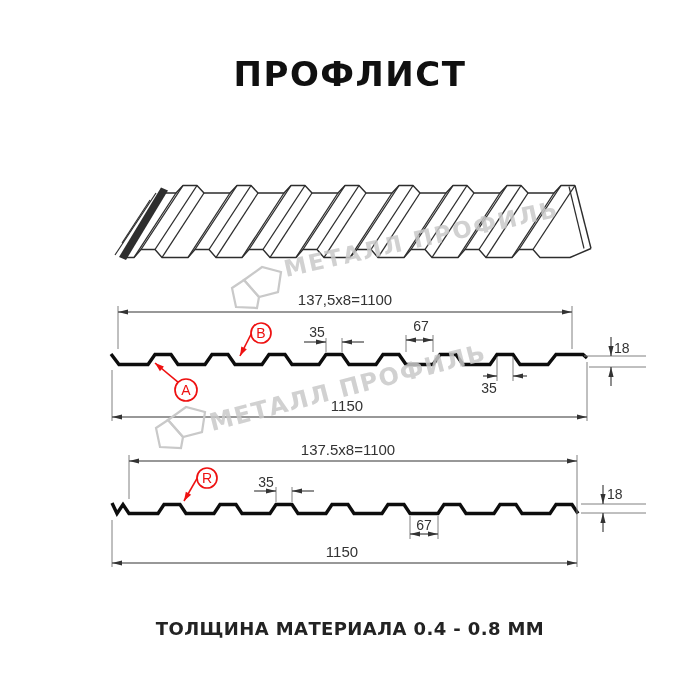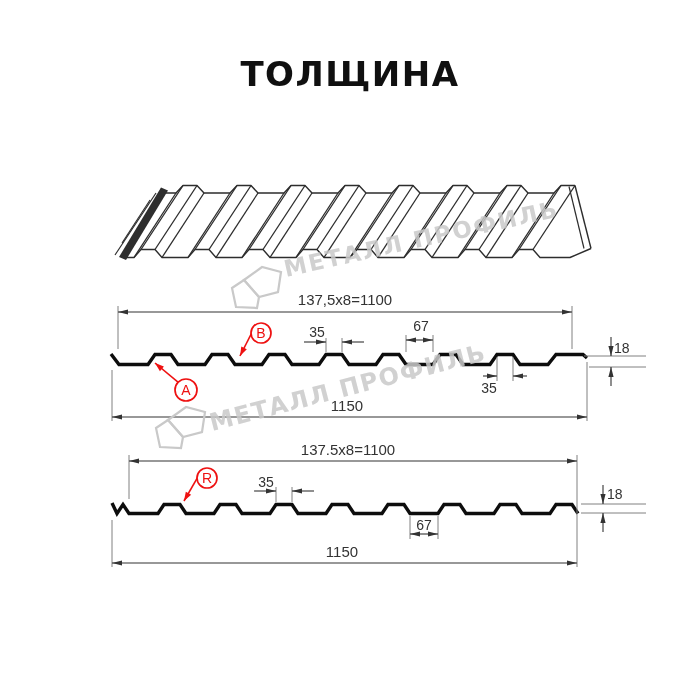--- a/index.html
+++ b/index.html
@@ -13,21 +13,21 @@
   .dimtxt{font-family:"Liberation Sans",sans-serif;fill:#333;}
   .d15{font-size:15px;} .d14{font-size:14px;}
   .redtxt{font-family:"Liberation Sans",sans-serif;font-size:14px;}
   .wmtxt{font-family:"DejaVu Sans",sans-serif;font-weight:bold;fill:#c9c9c9;opacity:.85;}
 </style>
 </head>
 <body>
 
 <div id="page">
 
-  <div id="title" class="ctext">ТОЛЩИНА</div>
+  <div id="title" class="ctext">ПРОФЛИСТ</div>
 
   <svg id="cv" width="700" height="700" viewBox="0 0 700 700">
 
     <g id="g-sheet3d">
         <path d="M 164 193 H 176 L 183 185.5 H 197 L 204 193 H 230 L 237 185.5 H 251 L 258 193 H 284 L 291 185.5 H 305 L 312 193 H 338 L 345 185.5 H 359 L 366 193 H 392 L 399 185.5 H 413 L 420 193 H 446 L 453 185.5 H 467 L 474 193 H 500 L 507 185.5 H 521 L 528 193 H 554 L 561 185.5 H 575" stroke="#2d2d2d" stroke-width="1.4" fill="none" stroke-linejoin="round"></path>
         <path d="M 124 257.5 H 134 L 141 249.5 H 155 L 162 257.5 H 188 L 195 249.5 H 209 L 216 257.5 H 242 L 249 249.5 H 263 L 270 257.5 H 296 L 303 249.5 H 317 L 324 257.5 H 350 L 357 249.5 H 371 L 378 257.5 H 404 L 411 249.5 H 425 L 432 257.5 H 458 L 465 249.5 H 479 L 486 257.5 H 512 L 519 249.5 H 533 L 540 257.5 H 570 L 591 248.5" stroke="#2d2d2d" stroke-width="1.4" fill="none" stroke-linejoin="round"></path>
         <line x1="176" y1="193" x2="134" y2="257.5" stroke="#2d2d2d" stroke-width="1.3"></line>
         <line x1="183" y1="185.5" x2="141" y2="249.5" stroke="#2d2d2d" stroke-width="1.3"></line>
         <line x1="197" y1="185.5" x2="155" y2="249.5" stroke="#2d2d2d" stroke-width="1.3"></line>
         <line x1="204" y1="193" x2="162" y2="257.5" stroke="#2d2d2d" stroke-width="1.3"></line>
@@ -163,13 +163,14 @@
     <text class="redtxt" x="261" y="338" text-anchor="middle" fill="#ee1111">B</text>
 
     <text class="dimtxt d15" x="348" y="455" text-anchor="middle">137.5x8=1100</text>
     <text class="dimtxt d14" x="266" y="487" text-anchor="middle">35</text>
     <text class="dimtxt d14" x="424" y="530" text-anchor="middle">67</text>
     <text class="dimtxt d14" x="607" y="499" text-anchor="start">18</text>
     <text class="dimtxt d15" x="342" y="557" text-anchor="middle">1150</text>
     <text class="redtxt" x="207" y="483" text-anchor="middle" fill="#ee1111">R</text>
   </svg>
 
+  <div id="footer" class="ctext">ТОЛЩИНА МАТЕРИАЛА 0.4 - 0.8 ММ</div>
 </div>
 
 </body></html>

